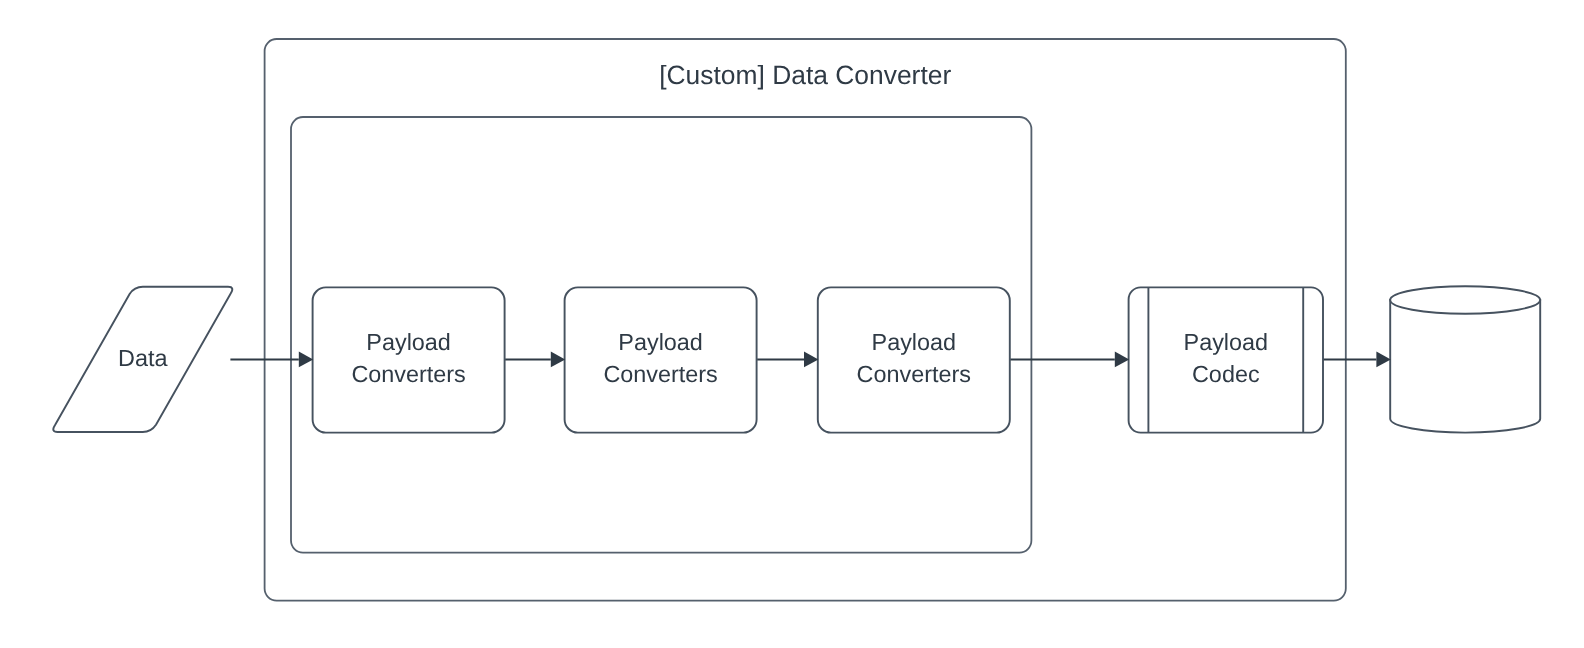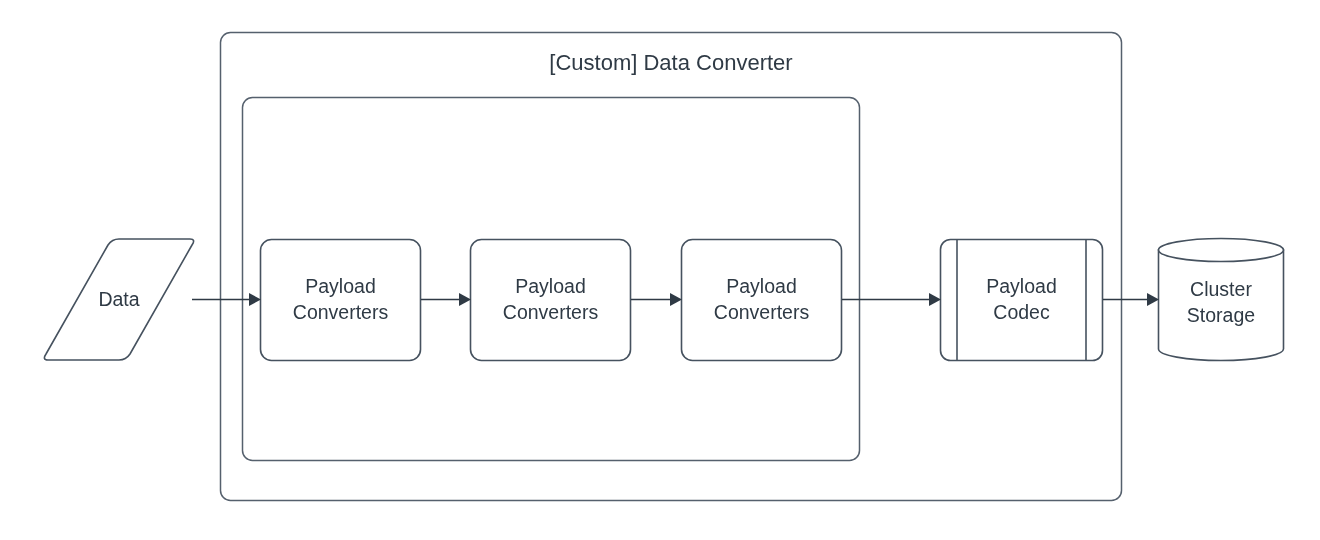--- a/index.html
+++ b/index.html
@@ -143,16 +143,14 @@
 
   <div class="label label-node center-box" style="left:470px; top:239px; width:161px; height:121px;">Payload
 Converters</div>
 
   <div class="label label-node center-box" style="left:681px; top:239px; width:161px; height:121px;">Payload
 Converters</div>
 
   <div class="label label-node center-box" style="left:957px; top:239px; width:129px; height:121px;">Payload
 Codec</div>
 
-  <div class="label label-node center-box" style="left:1159px; top:245px; width:124px; height:115px;">Cluster
-Storage</div>
 
 </div>
 
 </body></html>

